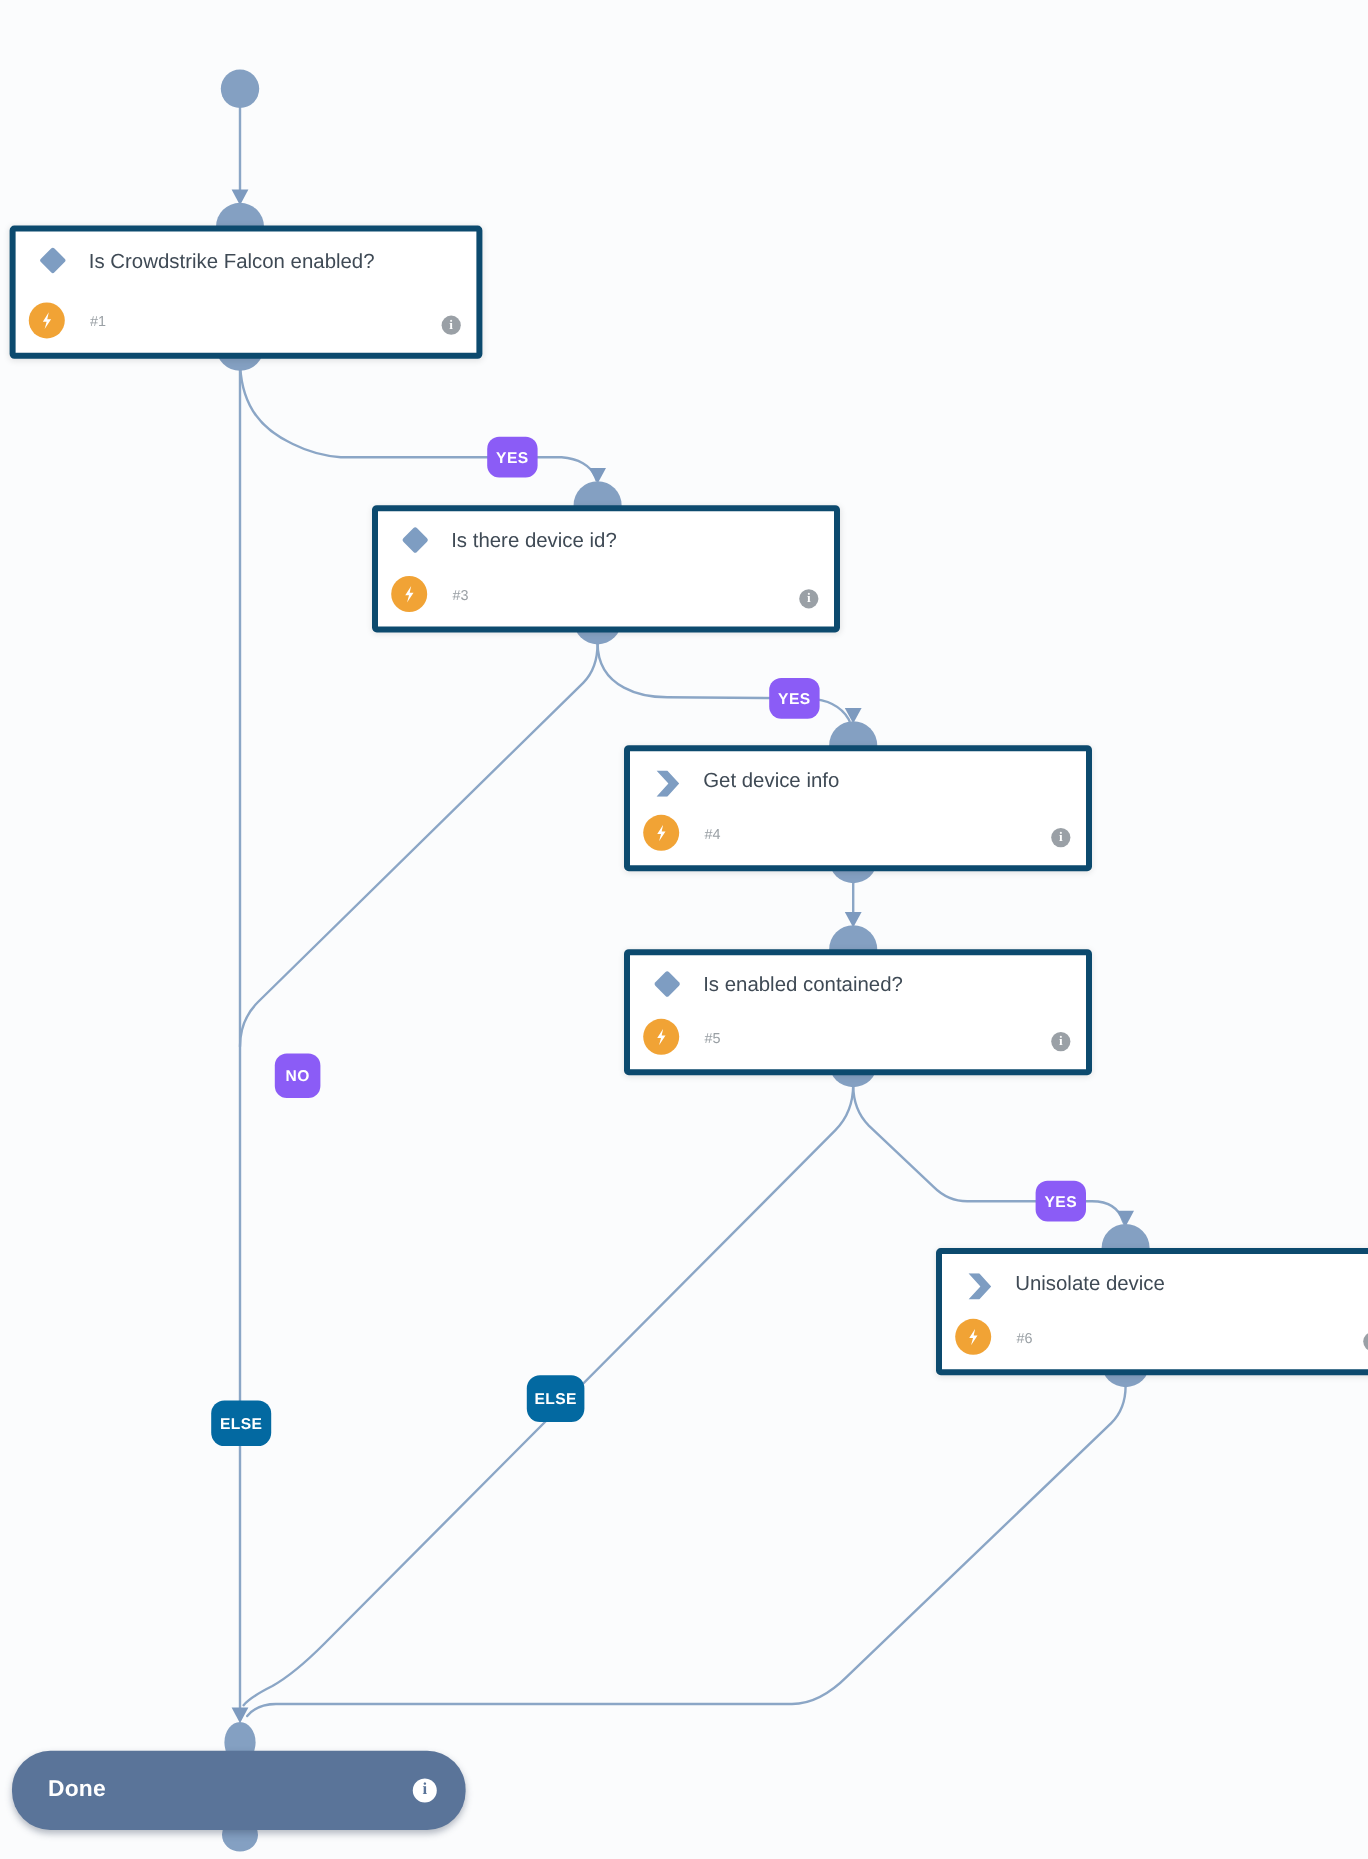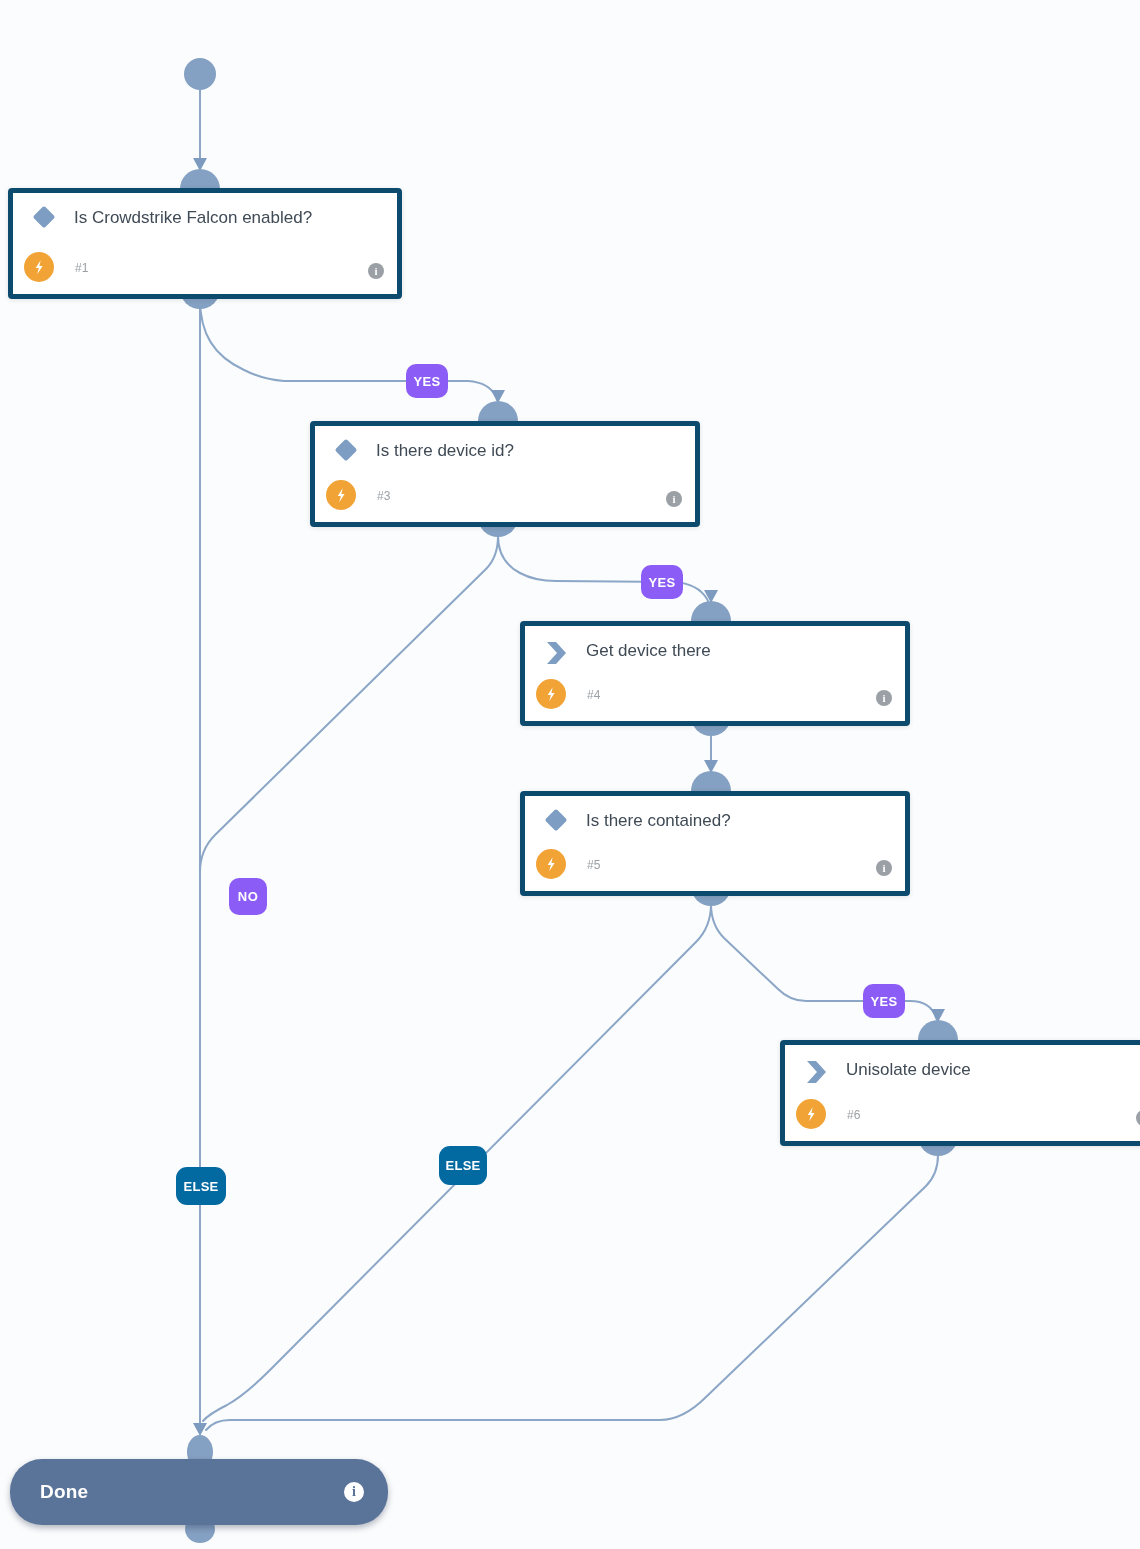--- a/index.html
+++ b/index.html
@@ -173,33 +173,33 @@
     <span class="card-number">#3</span>
     <span class="card-info">i</span>
   </div>
 
   <div class="card" style="left:520px; top:621px; width:380px; height:95px;">
     <span class="chevron-icon">
       <svg width="19" height="22" viewBox="0 0 19 22">
           <polygon fill="#7e9dc2" points="0,0 9,0 19,11 9,22 0,22 10,11"></polygon>
         </svg>
     </span>
-    <span class="card-title">Get device there</span>
+    <span class="card-title">Get device info</span>
     <span class="bolt-badge">
       <svg width="18" height="18" viewBox="0 0 24 24">
           <path fill="#fff" d="M14.2 3 7.6 13.4h4.2L9.6 21.5l7.2-10.9h-4.3z"></path>
         </svg>
     </span>
     <span class="card-number">#4</span>
     <span class="card-info">i</span>
   </div>
 
   <div class="card" style="left:520px; top:791px; width:380px; height:95px;">
     <span class="diamond-icon"></span>
-    <span class="card-title">Is there contained?</span>
+    <span class="card-title">Is enabled contained?</span>
     <span class="bolt-badge">
       <svg width="18" height="18" viewBox="0 0 24 24">
           <path fill="#fff" d="M14.2 3 7.6 13.4h4.2L9.6 21.5l7.2-10.9h-4.3z"></path>
         </svg>
     </span>
     <span class="card-number">#5</span>
     <span class="card-info">i</span>
   </div>
 
   <div class="card" style="left:780px; top:1040px; width:380px; height:96px;">

